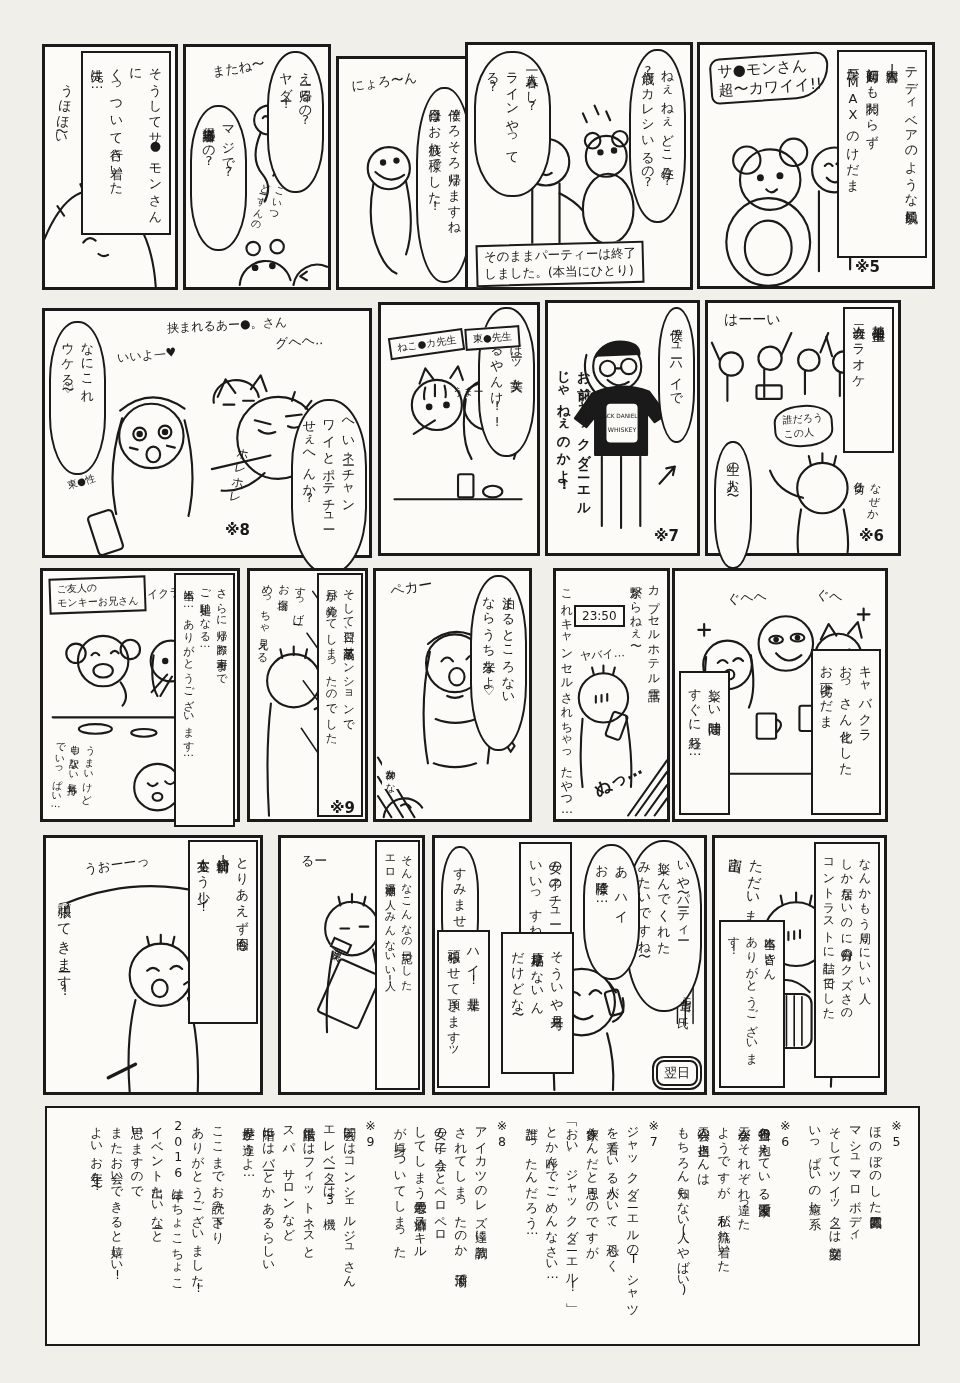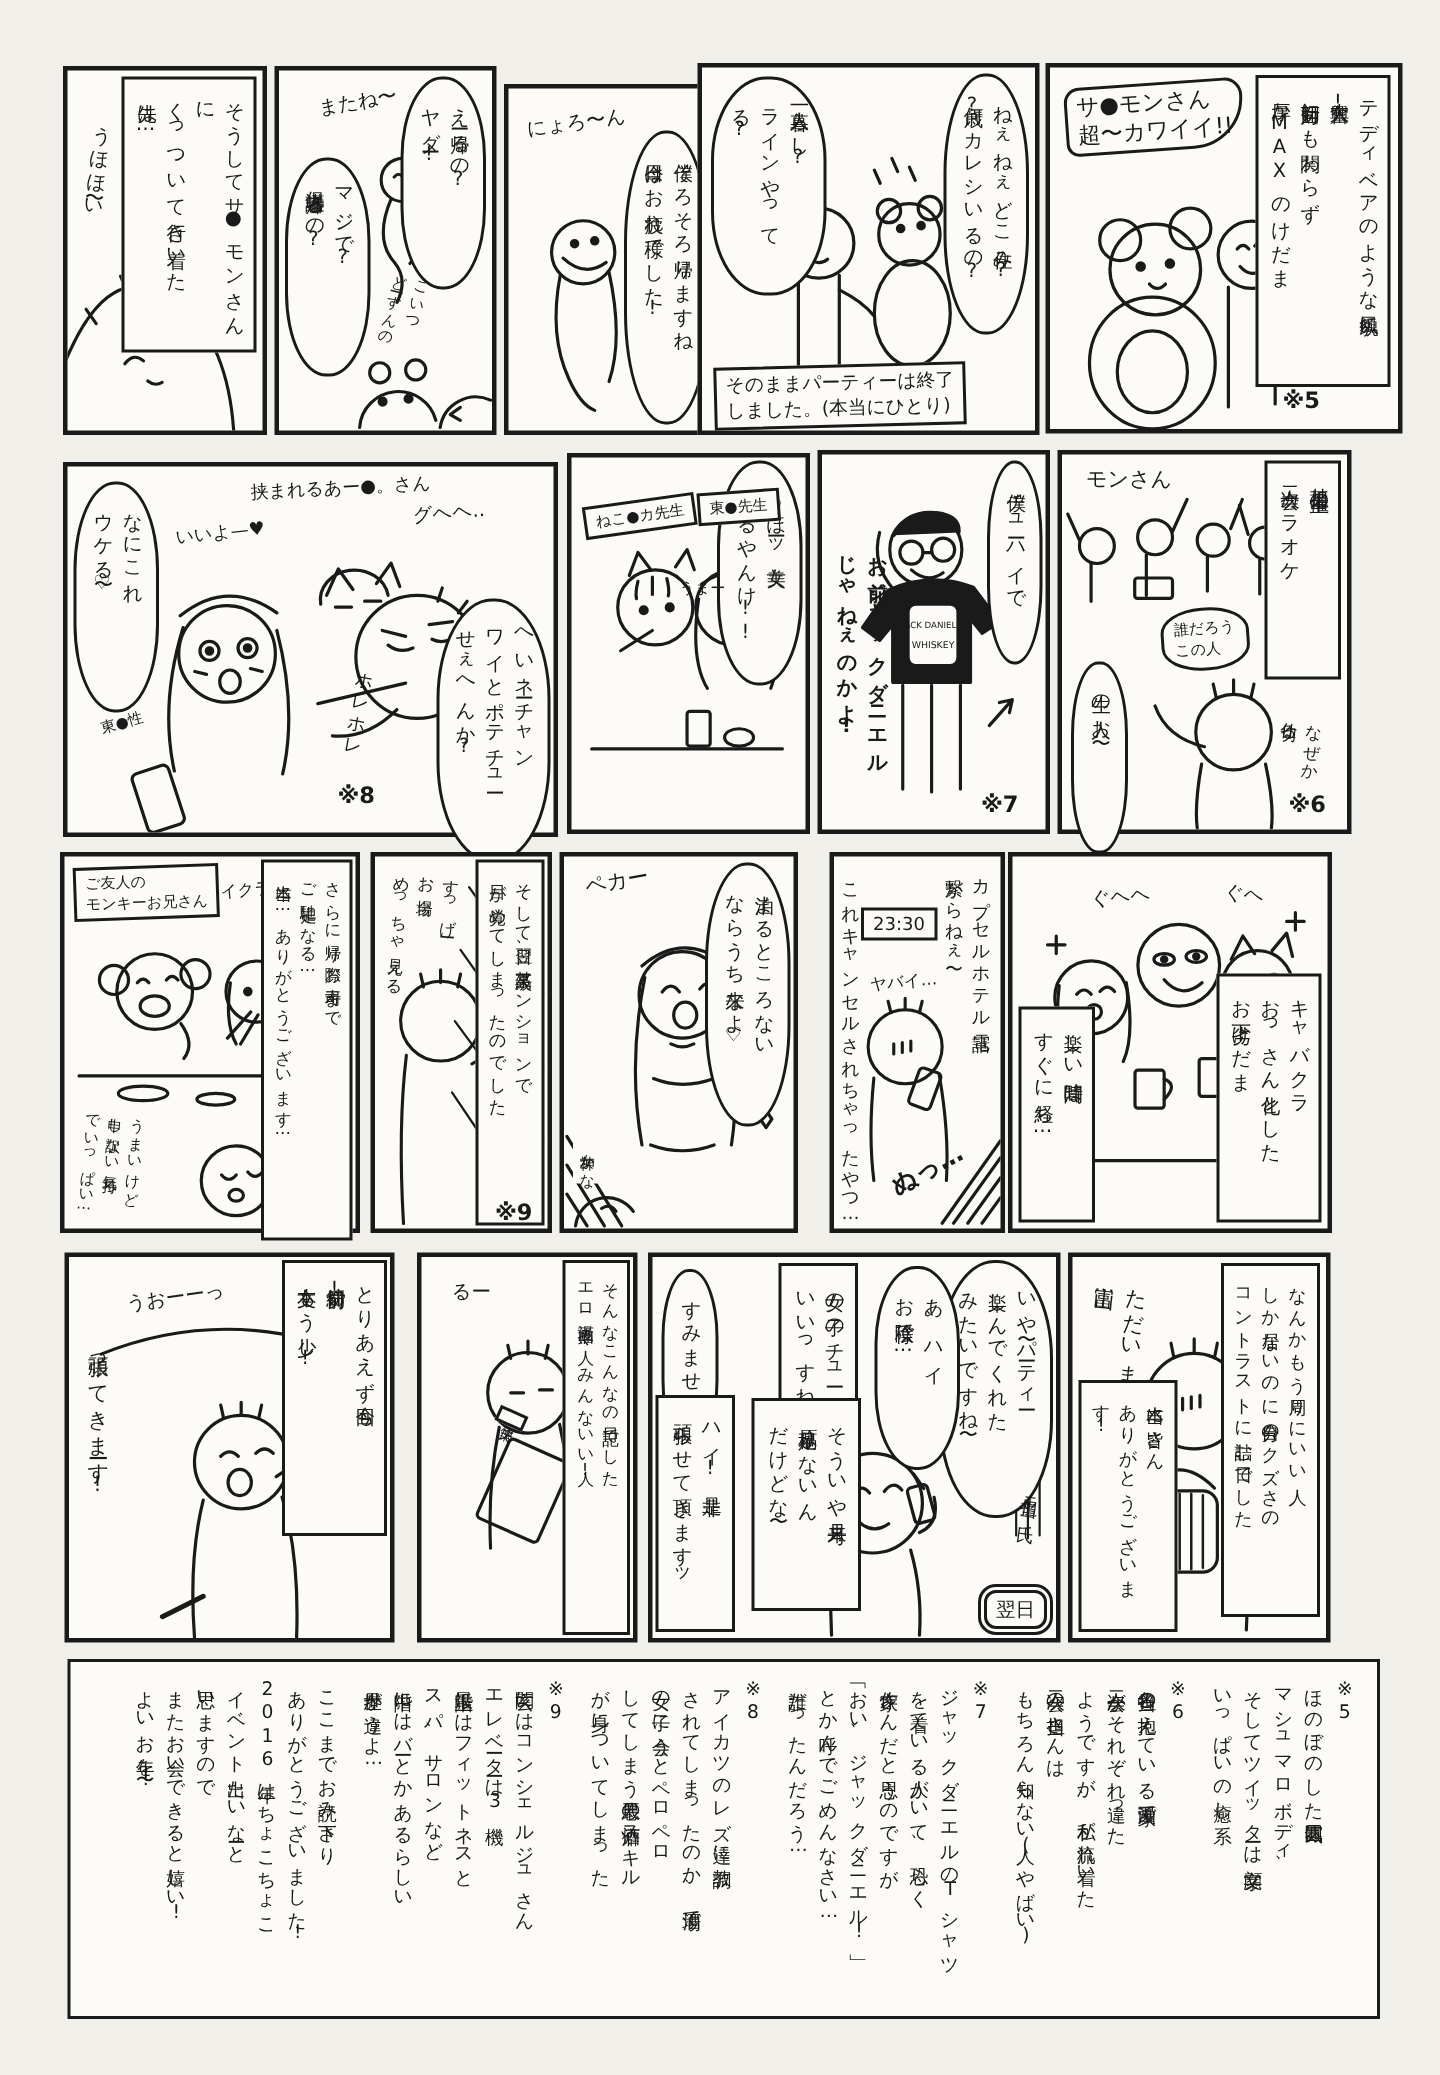--- a/index.html
+++ b/index.html
@@ -242,21 +242,21 @@
         <circle cx="140" cy="60" r="11"></circle>
           <path d="M136,71 v24 M128,54 l-6,-20"></path>
         <circle cx="118" cy="190" r="26"></circle>
         <path d="M106,166 l-2,-9 M118,163 v-9 M130,166 l2,-9"></path>
         <path d="M96,212 q-5,28 -3,44 M140,212 q6,28 4,44"></path>
         <path d="M98,200 q-26,-6 -34,-28"></path>
       </g>
     </svg>
     <div class="vtext nbox" style="right:4px;top:4px;height:130px">某担当主催の
 二次会カラオケ</div>
-    <div class="htext" style="left:16px;top:8px;font-size:14px">モンさん</div>
+    <div class="htext" style="left:16px;top:8px;font-size:14px">はーーい</div>
     <div class="htext bubble" style="left:66px;top:102px;font-size:10px;padding:5px 7px;transform:rotate(-4deg)">誰だろう
 この人</div>
     <div class="vtext bubble" style="left:6px;top:138px;height:104px">生の人お〜</div>
     <div class="vtext" style="right:16px;bottom:38px;font-size:11px;transform:rotate(6deg)">なぜか
 仕切る</div>
     <div class="note" style="right:14px;bottom:8px">※6</div>
   </div>
 
   <div class="panel" style="left:40px;top:568px;width:200px;height:254px">
     <svg class="doodle" viewBox="0 0 200 254">
@@ -340,21 +340,21 @@
         <circle cx="50" cy="130" r="26"></circle>
         <path d="M40,106 l-2,-8 M50,104 v-8 M60,106 l2,-8"></path>
         <path d="M42,128 v7 M48,127 v7 M54,126 v7"></path>
         <path d="M28,152 q-4,40 0,72 M74,150 q7,40 5,74"></path>
         <rect x="56" y="146" width="16" height="27" rx="3" transform="rotate(20 64 159)"></rect>
         <path d="M76,254 l41,-58 M84,254 l33,-46 M94,254 l23,-32 M104,254 l13,-18"></path>
       </g>
     </svg>
     <div class="vtext" style="right:4px;top:6px;font-size:12px">カプセルホテル電話
 繋がらねぇ〜</div>
-    <div class="htext cap" style="left:18px;top:34px;font-size:12px">23:30</div>
+    <div class="htext cap" style="left:18px;top:34px;font-size:12px">23:50</div>
     <div class="htext" style="left:24px;top:76px;font-size:11px;transform:rotate(-5deg)">ヤバイ…</div>
     <div class="vtext" style="left:2px;top:10px;font-size:12px">これキャンセルされちゃったやつ…</div>
     <div class="htext" style="left:36px;bottom:28px;font-size:17px;font-weight:bold;transform:rotate(-28deg)">ぬっ…</div>
   </div>
 
   <div class="panel" style="left:672px;top:568px;width:216px;height:254px">
     <svg class="doodle" viewBox="0 0 216 254">
       <g stroke="#1a1a1a" stroke-width="2.2" fill="none" stroke-linecap="round" stroke-linejoin="round">
         <path d="M24,60 h12 M30,54 v12 M188,44 h12 M194,38 v12 M16,110 h10 M21,105 v10"></path>
         <circle cx="54" cy="96" r="25"></circle>

